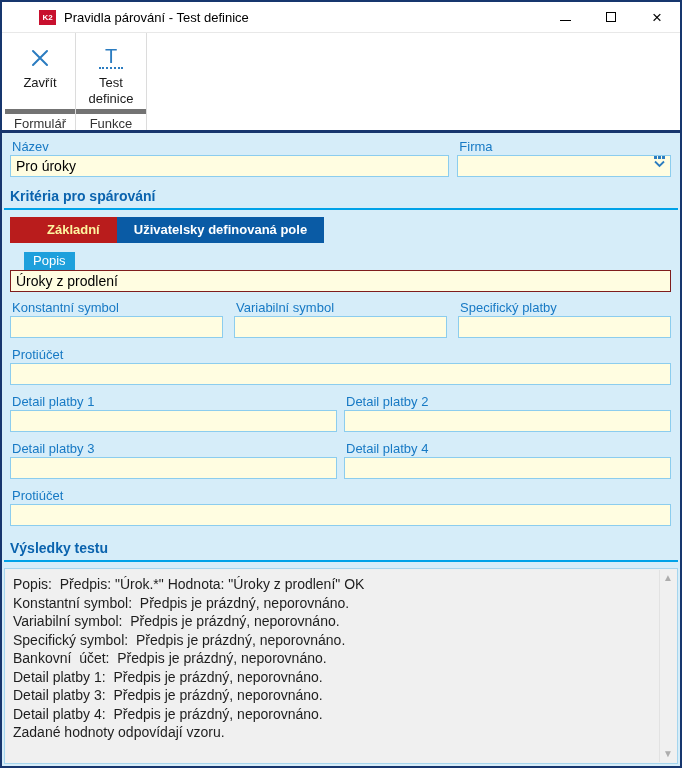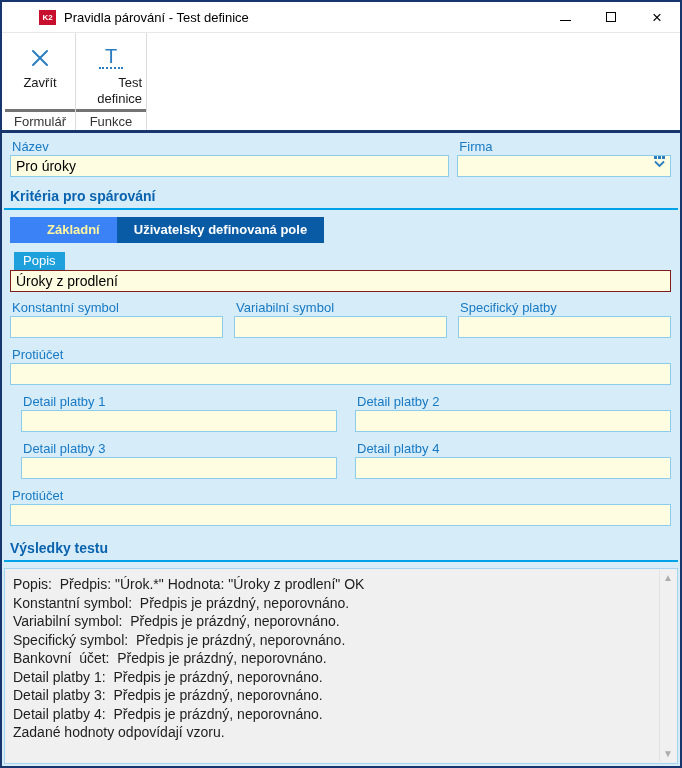--- a/index.html
+++ b/index.html
@@ -32,56 +32,56 @@
     display:flex; padding-left:3px;
   }
   .tb-group{ display:flex; flex-direction:column; border-right:1px solid #dcdcdc; }
   .tb-buttons{ flex:1; display:flex; align-items:stretch; padding:4px 4px 0; }
   .tb-btn{
     width:62px; display:flex; flex-direction:column; align-items:center;
     background:none; border:none; cursor:pointer; padding-top:4px;
     font-family:"Liberation Sans", sans-serif;
   }
   .tb-icon{ height:34px; display:flex; align-items:center; justify-content:center; }
-  .tb-label{ font-size:13px; color:#1a1a1a; line-height:1.2; text-align:right; }
+  .tb-label{ font-size:13px; color:#1a1a1a; line-height:1.2; text-align:center; }
   .t-letter{ font-size:20px; color:#2b7cc0; line-height:18px; font-weight:400; }
   .t-dash{ width:24px; border-bottom:2px dotted #2b7cc0; margin-top:2px; }
   .tb-group-label{
-    border-top:3px solid #737373; height:21px; line-height:20px;
+    border-top:5px solid #737373; height:21px; line-height:20px;
     text-align:center; font-size:13px; color:#333;
   }
   .navy-sep{ height:3px; background:#17366e; flex:0 0 3px; }
   
   .content{ flex:1; background:#d6edf9; display:flex; flex-direction:column; overflow:hidden; }
   .field-label{ font-size:13px; color:#1779c4; margin:0 0 1px 2px; display:block; }
   .txt-input{
     height:22px; width:100%; background:#fffde1; border:1px solid #8ccdee;
     font-size:14px; font-family:"Liberation Sans", sans-serif; padding:0 5px; color:#000;
   }
   .txt-input.focused{ border:1px solid #7f1d1d; }
   .name-row{ display:flex; margin:6px 9px 0 8px; }
   .name-col{ width:442px; }
   .firma-col{ width:215px; margin-left:8px; position:relative; }
   .dd-icon{ position:absolute; right:4px; bottom:4px; cursor:pointer; }
   .section-h{ font-size:14px; font-weight:bold; color:#0a63ae; margin:11px 0 4px 8px; }
   .accent-line{ height:2px; background:#00a2e8; margin:0 2px; }
   .tabs{ display:flex; margin:7px 0 0 8px; height:26px; }
   .tab{ padding:0 17px; line-height:26px; font-size:13px; font-weight:bold; cursor:pointer; white-space:nowrap; }
-  .tab.active{ background:#3b82f6; color:#fdf5a0;padding-left:37px; }
+  .tab.active{ background:#b91c1c; color:#fdf5a0;padding-left:37px; }
   .tab.inactive{ background:#0a5ba5; color:#ffffff; }
   .popis-wrap{ margin:8px 9px 0 8px; }
   .hl-label{
     display:inline-block; background:#1ea0dc; color:#ffffff; font-size:13px;
-    padding:1px 9px 2px; margin-left:4px;
+    padding:1px 9px 2px; margin-left:14px;
   }
   .row3{ display:flex; gap:11px; margin:8px 9px 0 8px; }
   .row3 > div{ flex:1; }
   .row1{ margin:9px 9px 0 8px; }
   .row2{ display:flex; gap:7px; margin:9px 9px 0 8px; }
-  .row2 > div{ flex:1;margin-left:11px; }
+  .row2 > div{ flex:1; }
   .results-panel{
     flex:1; margin:6px 2px 2px; background:#f0f0f0; border:1px solid #a5d5ee;
     position:relative; padding:6px 24px 0 8px; overflow:hidden;
   }
   .result-line{ font-size:14px; color:#1e1e1e; line-height:18.5px; white-space:pre-wrap; }
   .scrollbar{
     position:absolute; top:1px; right:1px; bottom:1px; width:17px;
     background:#f0f0f0; border-left:1px solid #e2e2e2;
     display:flex; flex-direction:column; justify-content:space-between; align-items:center;
     padding:3px 0;

